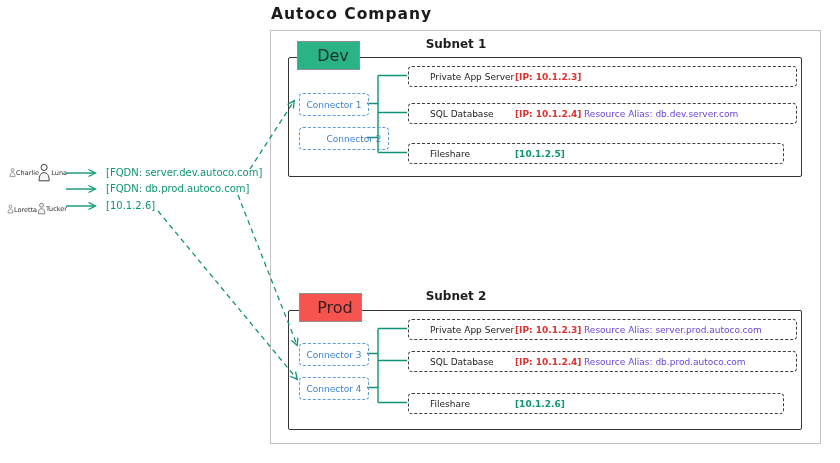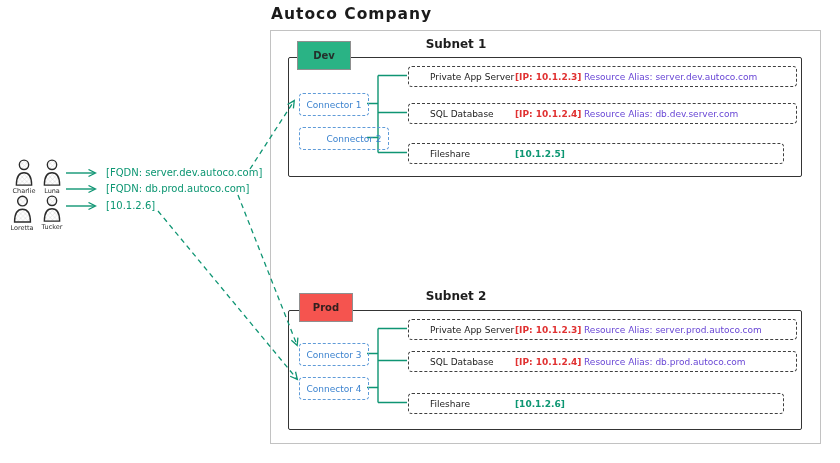--- a/index.html
+++ b/index.html
@@ -20,21 +20,21 @@
   }
   #subnet1-box{left:288px;top:57px;}
   #subnet2-box{left:288px;top:310px;}
   .subnet-label{
     width:120px;text-align:center;font-size:12px;font-weight:bold;color:#1d1d1d;
   }
   #subnet1-label{left:396px;top:37px;}
   #subnet2-label{left:396px;top:289px;}
   .env-chip{
     width:52px;height:27px;border:1.6px solid #8f8f8f;display:flex;align-items:center;justify-content:center;
-    font-size:10px;font-weight:bold;color:#24302c;z-index:6;
+    font-size:16px;font-weight:normal;color:#24302c;z-index:6;padding-left:9px;
   }
   #env-dev{left:297px;top:41px;background:#2ab385;}
   #env-prod{left:299px;top:293px;background:#f5544f;color:#33201f;}
   .connector{
     width:68px;height:21px;border:1.4px dashed #5f9bd8;border-radius:4px;
     display:flex;align-items:center;justify-content:center;
     font-size:9px;color:#3c83cf;background:transparent;z-index:5;white-space:nowrap;text-align:right;
   }
   #connector-1{left:299px;top:93px;}
   #connector-2{left:299px;top:127px;padding-left:20px;}
@@ -53,21 +53,21 @@
   #s1-row1{left:408px;top:66px;width:387px;}
   #s1-row2{left:408px;top:103px;width:387px;}
   #s1-row3{left:408px;top:143px;width:374px;}
   #s2-row1{left:408px;top:319px;width:387px;}
   #s2-row2{left:408px;top:351px;width:387px;}
   #s2-row3{left:408px;top:393px;width:374px;}
   .client-label{font-size:10px;color:#0c9672;white-space:nowrap;}
   #client-label-1{left:106px;top:167px;}
   #client-label-2{left:106px;top:183px;}
   #client-label-3{left:106px;top:200px;}
-  .user{width:30px;display:flex;flex-direction:column;align-items:center;z-index:2;}
+  .user{width:30px;display:flex;flex-direction:row;align-items:center;z-index:2;}
   .user .uname{font-size:6.5px;color:#2e2e2e;margin-top:1px;white-space:nowrap;}
   #user-1{left:9px;top:159px;}
   #user-2{left:37px;top:159px;}
   #user-3{left:7px;top:195px;}
   #user-4{left:37px;top:195px;}
   #lines{left:0;top:0;z-index:3;pointer-events:none;}
 </style>
 </head>
 <body>
 
@@ -151,21 +151,20 @@
   <div class="abs client-label" id="client-label-3">[10.1.2.6]</div>
 
   <div class="abs subnet-box" id="subnet1-box"></div>
   <div class="abs subnet-label" id="subnet1-label">Subnet 1</div>
   <div class="abs env-chip" id="env-dev">Dev</div>
   <div class="abs connector" id="connector-1">Connector 1</div>
   <div class="abs connector" id="connector-2">Connector 2</div>
   <div class="abs res-row" id="s1-row1">
     <span class="r-name">Private App Server</span>
     <span class="r-ip">[IP: 10.1.2.3]</span>
-    <span class="r-alias">Resource Alias: server.dev.autoco.com</span>
   </div>
   <div class="abs res-row" id="s1-row2">
     <span class="r-name">SQL Database</span>
     <span class="r-ip">[IP: 10.1.2.4]</span>
     <span class="r-alias">Resource Alias: db.dev.server.com</span>
   </div>
   <div class="abs res-row" id="s1-row3">
     <span class="r-name">Fileshare</span>
     <span class="r-ip teal">[10.1.2.5]</span>
   </div>

